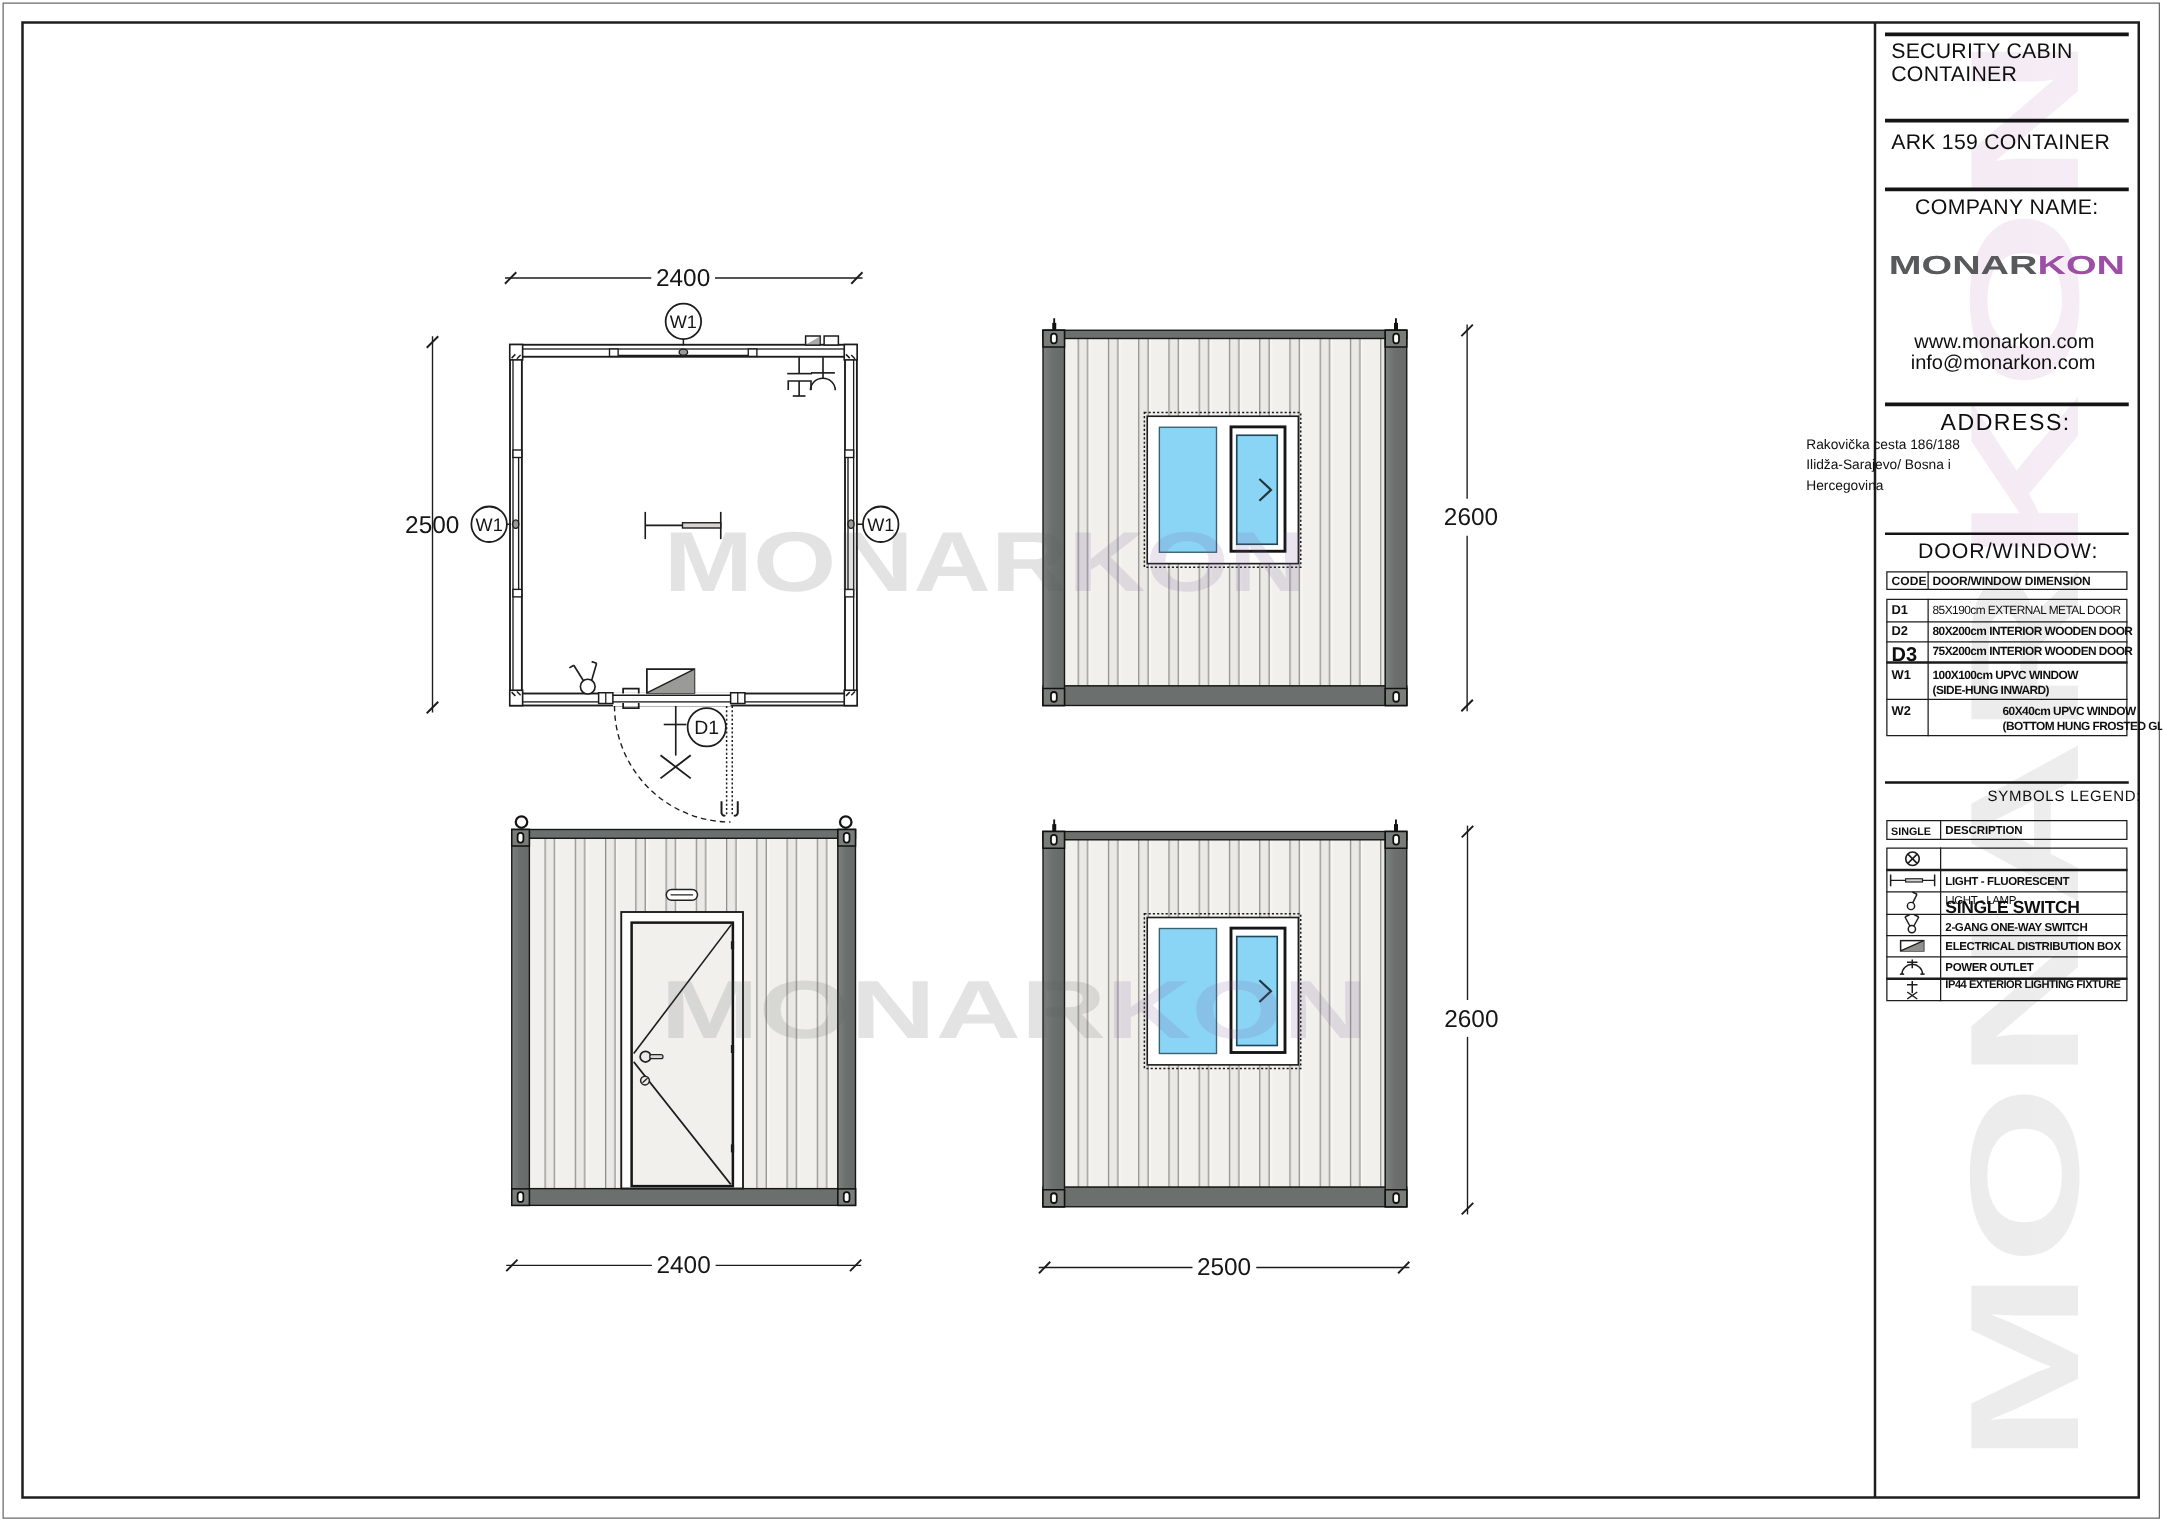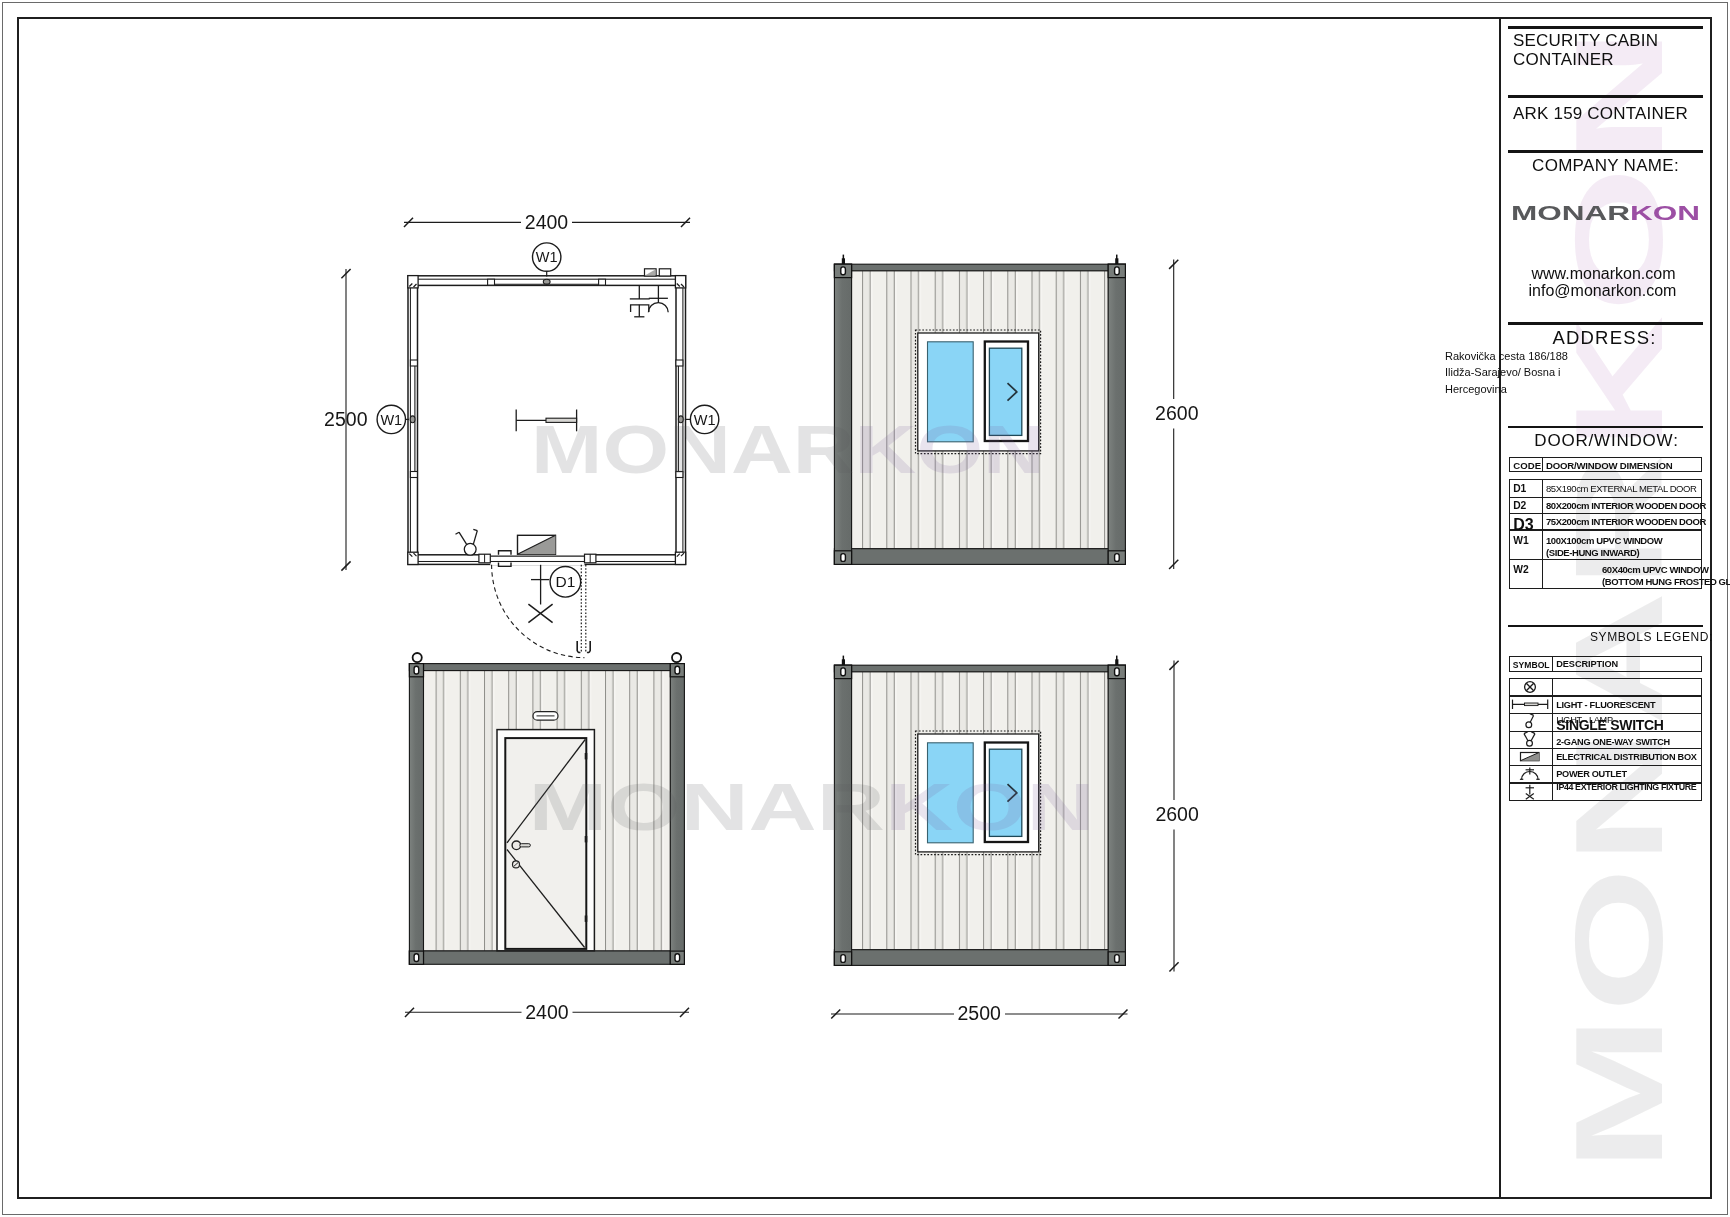--- a/index.html
+++ b/index.html
@@ -388,21 +388,21 @@
 <div class="tb" style="left:1546px;top:534.5px;font-size:9.5px;font-weight:bold;line-height:12.6px;letter-spacing:-0.42px">100X100cm UPVC WINDOW<br>(SIDE-HUNG INWARD)</div>
 <div class="tb" style="left:1513.2px;top:563.8px;font-size:10.3px;font-weight:bold">W2</div>
 <div class="tb" style="left:1602px;top:563.8px;font-size:9.5px;font-weight:bold;line-height:12.6px;letter-spacing:-0.42px">60X40cm UPVC WINDOW<br>(BOTTOM HUNG FROSTED GLASS)</div>
 
 <div class="abs" style="left:1508px;top:624.9px;width:195px;height:2.6px;background:#141414"></div>
 
 <div class="tb" style="left:1500px;top:630px;width:213px;text-align:right;font-size:12px;letter-spacing:0.6px">SYMBOLS LEGEND:</div>
 
 <div class="abs" style="left:1509px;top:655.6px;width:192.9px;height:16.8px;border:1.3px solid #1c1c1c;box-sizing:border-box"></div>
 <div class="abs" style="left:1552.3px;top:655.6px;width:1.2px;height:16.8px;background:#1c1c1c"></div>
-<div class="tb" style="left:1512.8px;top:659.8px;font-size:8.6px;font-weight:bold">SYMBOL</div>
+<div class="tb" style="left:1512.8px;top:659.8px;font-size:8.6px;font-weight:bold">SINGLE</div>
 <div class="tb" style="left:1556.3px;top:659.2px;font-size:9.2px;font-weight:bold;letter-spacing:-0.1px">DESCRIPTION</div>
 
 <div class="abs" style="left:1509px;top:678.2px;width:192.9px;height:122.6px;border:1.3px solid #1c1c1c;box-sizing:border-box"></div>
 <div class="abs" style="left:1552.3px;top:678.2px;width:1.2px;height:122.6px;background:#1c1c1c"></div>
 <div class="abs" style="left:1509px;top:695.4px;width:192.9px;height:1.2px;background:#1c1c1c"></div>
 <div class="abs" style="left:1509px;top:712.6px;width:192.9px;height:1.2px;background:#1c1c1c"></div>
 <div class="abs" style="left:1509px;top:730.5px;width:192.9px;height:1.2px;background:#1c1c1c"></div>
 <div class="abs" style="left:1509px;top:747.7px;width:192.9px;height:1.2px;background:#1c1c1c"></div>
 <div class="abs" style="left:1509px;top:765.2px;width:192.9px;height:1.2px;background:#1c1c1c"></div>
 <div class="abs" style="left:1509px;top:782.4px;width:192.9px;height:1.2px;background:#1c1c1c"></div>

